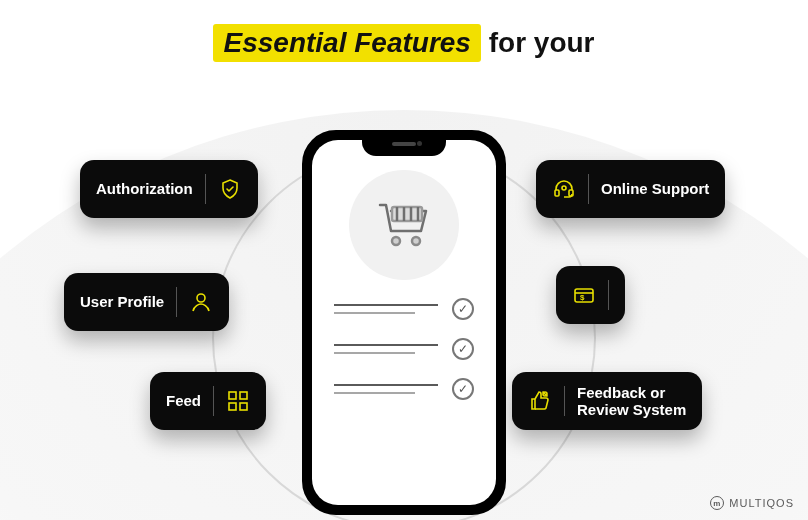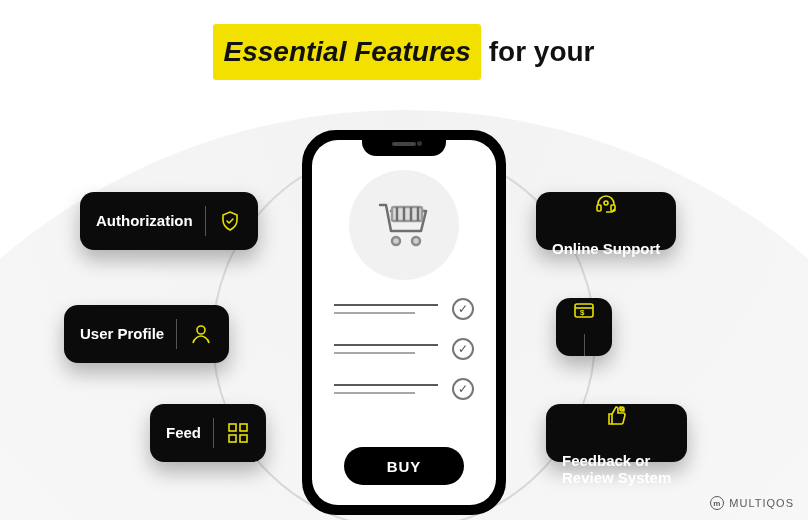--- a/index.html
+++ b/index.html
@@ -26,21 +26,21 @@
   .title {
     position: absolute;
     top: 24px;
     left: 0; right: 0;
     text-align: center;
     z-index: 5;
   }
   .title .line1 { font-size: 28px; font-weight: 700; color: #111; }
   .title .hl {
     background: #f2e000;
-    padding: 12px 10px;
+    padding: 3px 10px;
     border-radius: 3px;
     font-style: italic;
     display: inline-block;
   }
   .title .line2 {
     margin-top: 10px;
     font-size: 28px;
     font-weight: 700;
     font-style: italic;
     color: #111;
@@ -140,33 +140,32 @@
     height: 58px;
     display: flex;
     align-items: center;
     gap: 12px;
     padding: 0 16px;
     box-shadow: 0 10px 20px rgba(0,0,0,0.28);
     z-index: 6;
     font-size: 15px;
     font-weight: 600;
     white-space: nowrap;
-    margin-top: 32px;
   }
   .pill .divider {
     width: 1px; height: 30px; background: #555;
   }
   .pill .icon {
     width: 24px; height: 24px;
     display: flex; align-items: center; justify-content: center;
   }
   .pill .icon svg { width: 24px; height: 24px; }
   .pill .label { line-height: 1.15; }
   .pill.left { flex-direction: row; }
-  .pill.right { flex-direction: column; }
+  .pill.right { }
 
   
   .brand {
     position: absolute;
     right: 14px; bottom: 10px;
     font-size: 11px; letter-spacing: 1px;
     color: #5b5b5b;
     display: flex; align-items: center; gap: 5px;
     z-index: 7;
   }
@@ -229,21 +228,20 @@
       </div>
       <div class="row">
         <div class="lines">
             <div class="l1"></div>
             <div class="l2"></div>
           </div>
         <div class="check">✓</div>
       </div>
     </div>
 
-    <div class="buy">BUY</div>
   </div>
 </div>
 
 <div class="pill left" style="left:80px; top:160px;">
   <span class="label">Authorization</span>
   <span class="divider"></span>
   <span class="icon">
     <svg viewBox="0 0 24 24" fill="none" stroke="#e8df00" stroke-width="1.6">
       <path d="M12 3l7 3v5c0 5-3 8-7 10-4-2-7-5-7-10V6l7-3z"></path>
       <path d="M9 12l2 2 4-4" stroke-linecap="round" stroke-linejoin="round"></path>
@@ -293,21 +291,21 @@
   <span class="icon">
     <svg viewBox="0 0 24 24" fill="none" stroke="#e8df00" stroke-width="1.6">
       <rect x="3" y="6" width="18" height="13" rx="2"></rect>
       <path d="M3 10h18"></path>
       <text x="8" y="17" font-size="8" fill="#e8df00" font-family="Arial" stroke="none">$</text>
     </svg>
   </span>
   <span class="divider"></span>
 </div>
 
-<div class="pill right" style="left:546px; top:372px;">
+<div class="pill right" style="left:512px; top:372px;">
   <span class="icon">
     <svg viewBox="0 0 24 24" fill="none" stroke="#e8df00" stroke-width="1.6">
       <path d="M7 10v10H4V10h3z"></path>
       <path d="M7 10l4-7c1 0 2 1 2 2v4h5a2 2 0 012 2l-2 8a2 2 0 01-2 1H7"></path>
       <circle cx="17" cy="5" r="2"></circle>
       <line x1="14.5" y1="2.5" x2="19.5" y2="7.5"></line>
     </svg>
   </span>
   <span class="divider"></span>
   <span class="label" style="white-space:pre-line;">Feedback or

